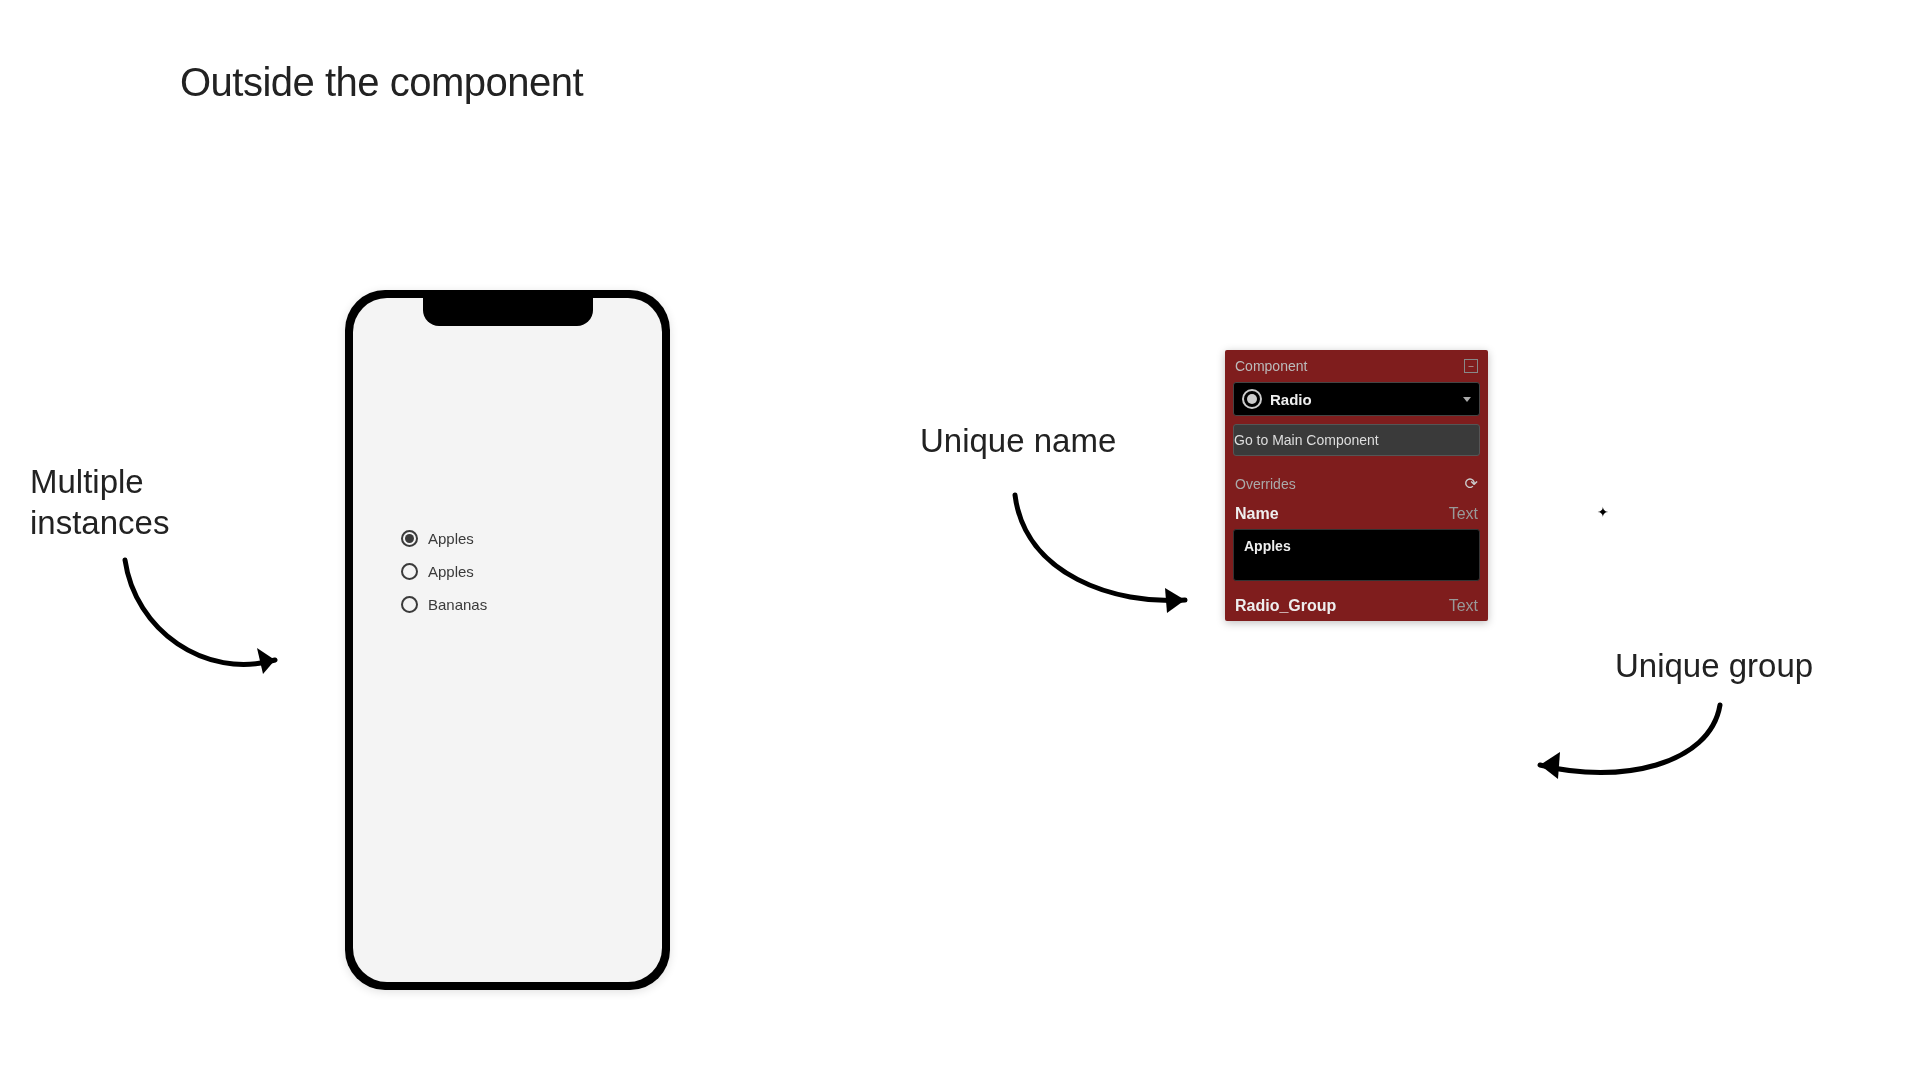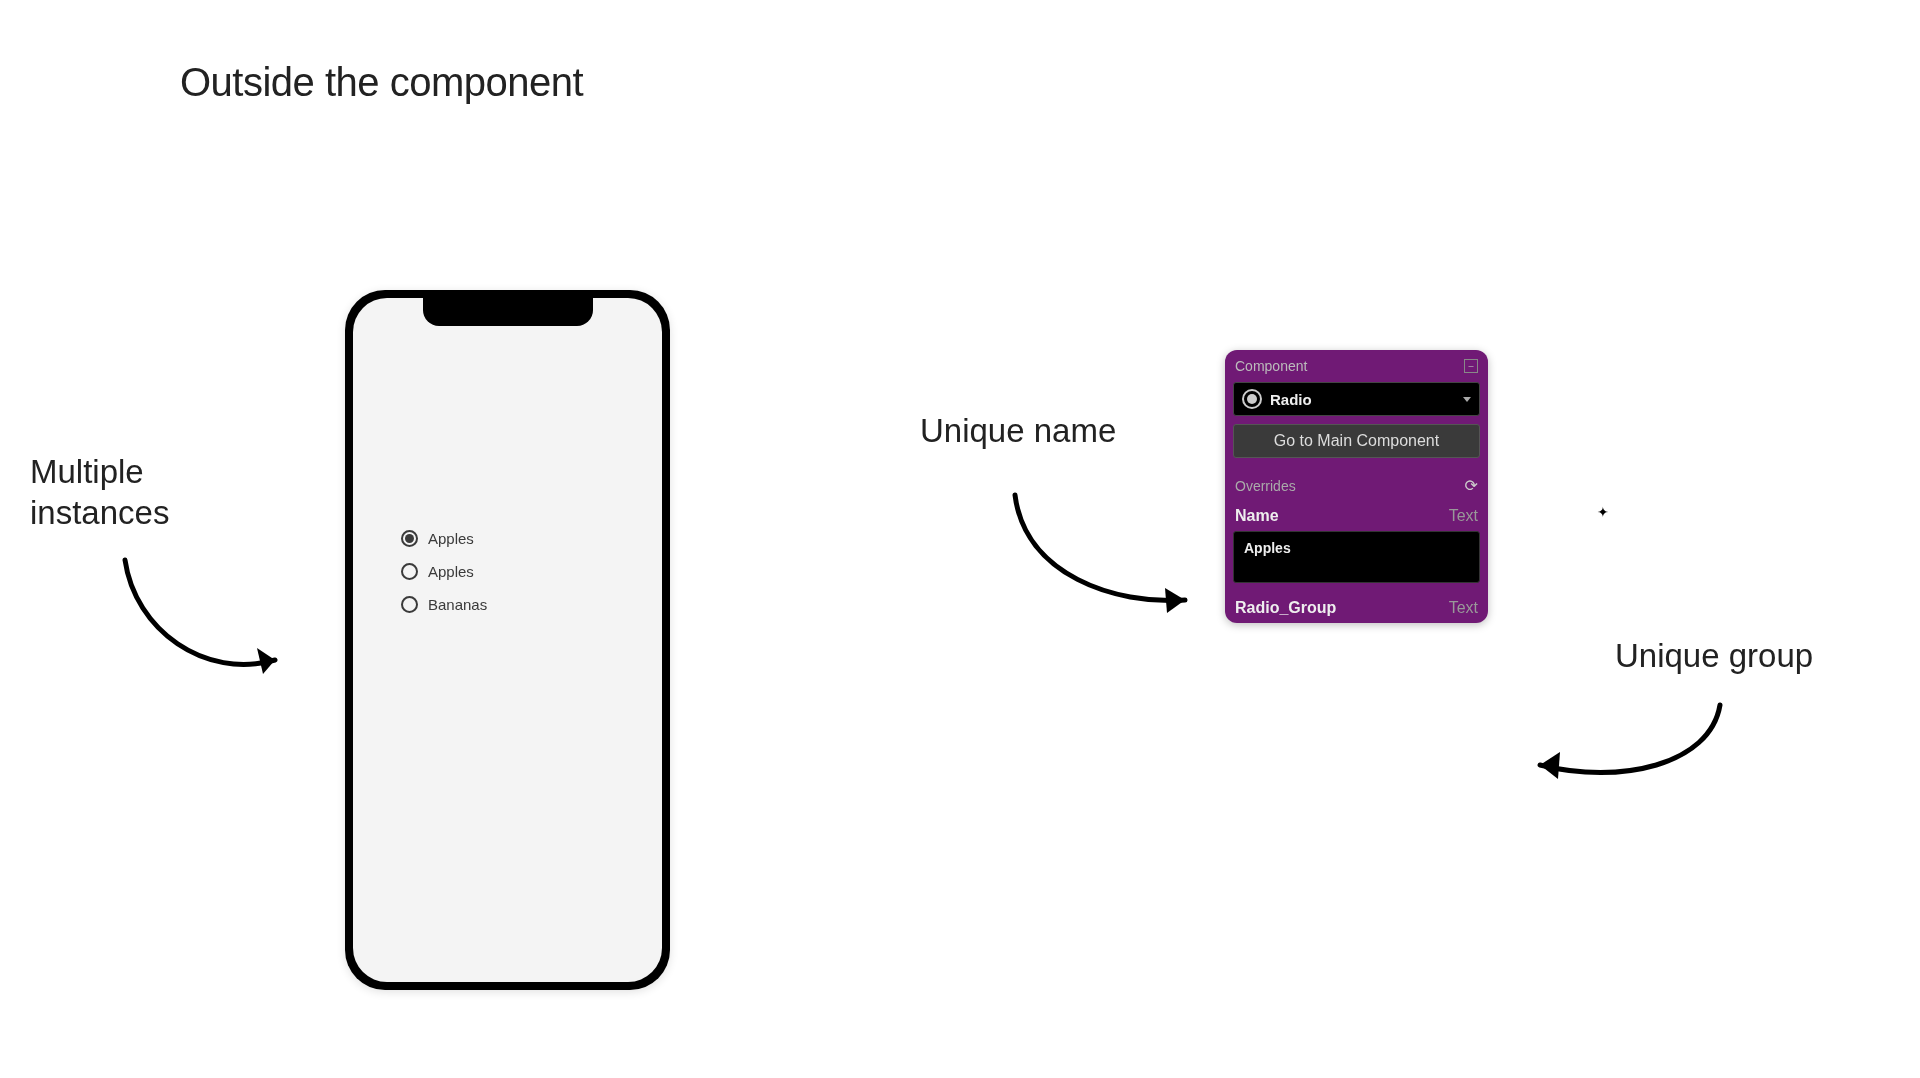--- a/index.html
+++ b/index.html
@@ -85,24 +85,24 @@
     background: #3a3a3a;
     border-radius: 50%;
   }
 
   
   .panel {
     position: absolute;
     left: 1225px;
     top: 350px;
     width: 263px;
-    background: #701a75;
+    background: #7f1d1d;
     color: #ddd;
     font-size: 14px;
-    border-radius: 12px;
+    border-radius: 2px;
     box-shadow: 0 2px 8px rgba(0,0,0,0.25);
   }
   .panel-header {
     display: flex;
     justify-content: space-between;
     align-items: center;
     padding: 8px 10px;
     font-size: 14px;
     color: #bbb;
   }
@@ -148,24 +148,24 @@
     width: 0; height: 0;
     border-left: 4px solid transparent;
     border-right: 4px solid transparent;
     border-top: 5px solid #aaa;
   }
   .goto-btn {
     margin: 0 8px 12px 8px;
     background: #3a3a3a;
     border: 1px solid #555;
     border-radius: 3px;
-    text-align: center;
+    text-align: left;
     padding: 7px 0;
     color: #ddd;
-    font-size: 16px;
+    font-size: 14px;
   }
   .overrides-header {
     display: flex;
     justify-content: space-between;
     align-items: center;
     padding: 6px 10px;
     color: #aaa;
     font-size: 14px;
   }
   .refresh { font-size: 16px; color: #ccc; }
@@ -188,20 +188,21 @@
     font-size: 14px;
     font-weight: 600;
   }
 
   
   .annot {
     position: absolute;
     font-size: 33px;
     color: #222;
     line-height: 1.25;
+    margin-top: 10px;
   }
   .annot-multiple { left: 30px; top: 451px; }
   .annot-unique-name { left: 920px; top: 410px; }
   .annot-unique-group { left: 1615px; top: 635px; }
 
   
   .arrow { position: absolute; overflow: visible; }
   .arrow path { fill: none; stroke: #000; stroke-width: 5; stroke-linecap: round; }
   .arrow-head { fill: #000; stroke: none; }
 

